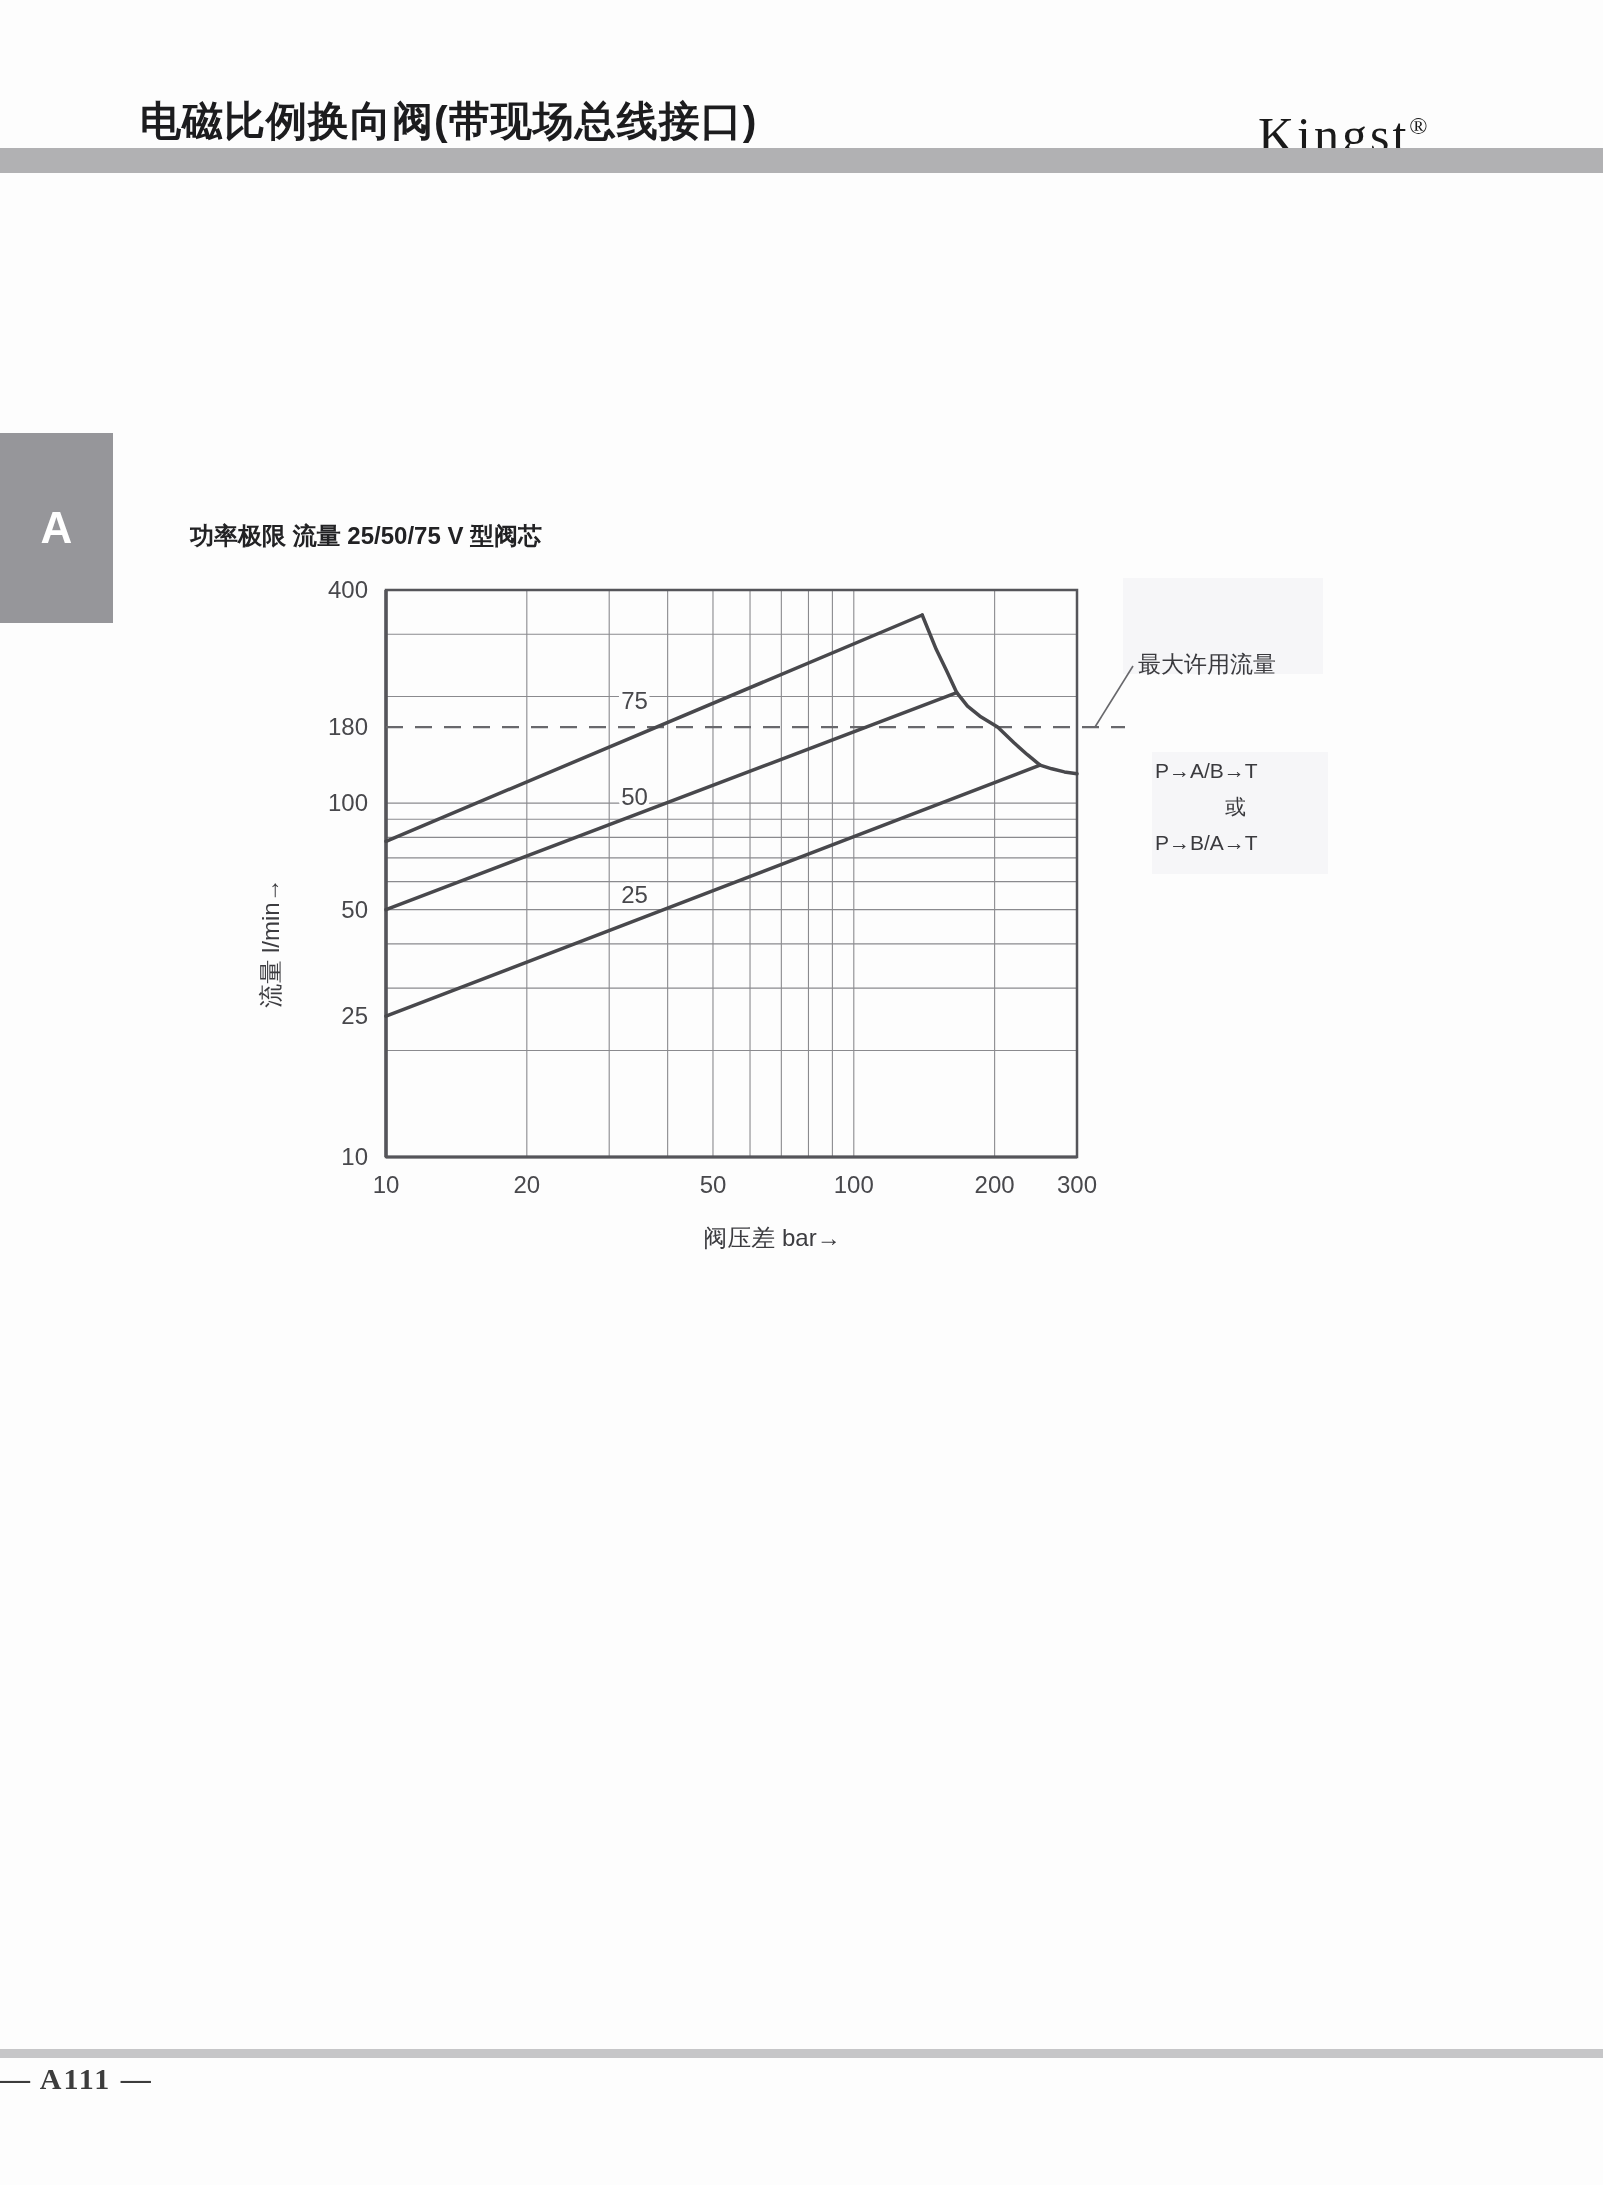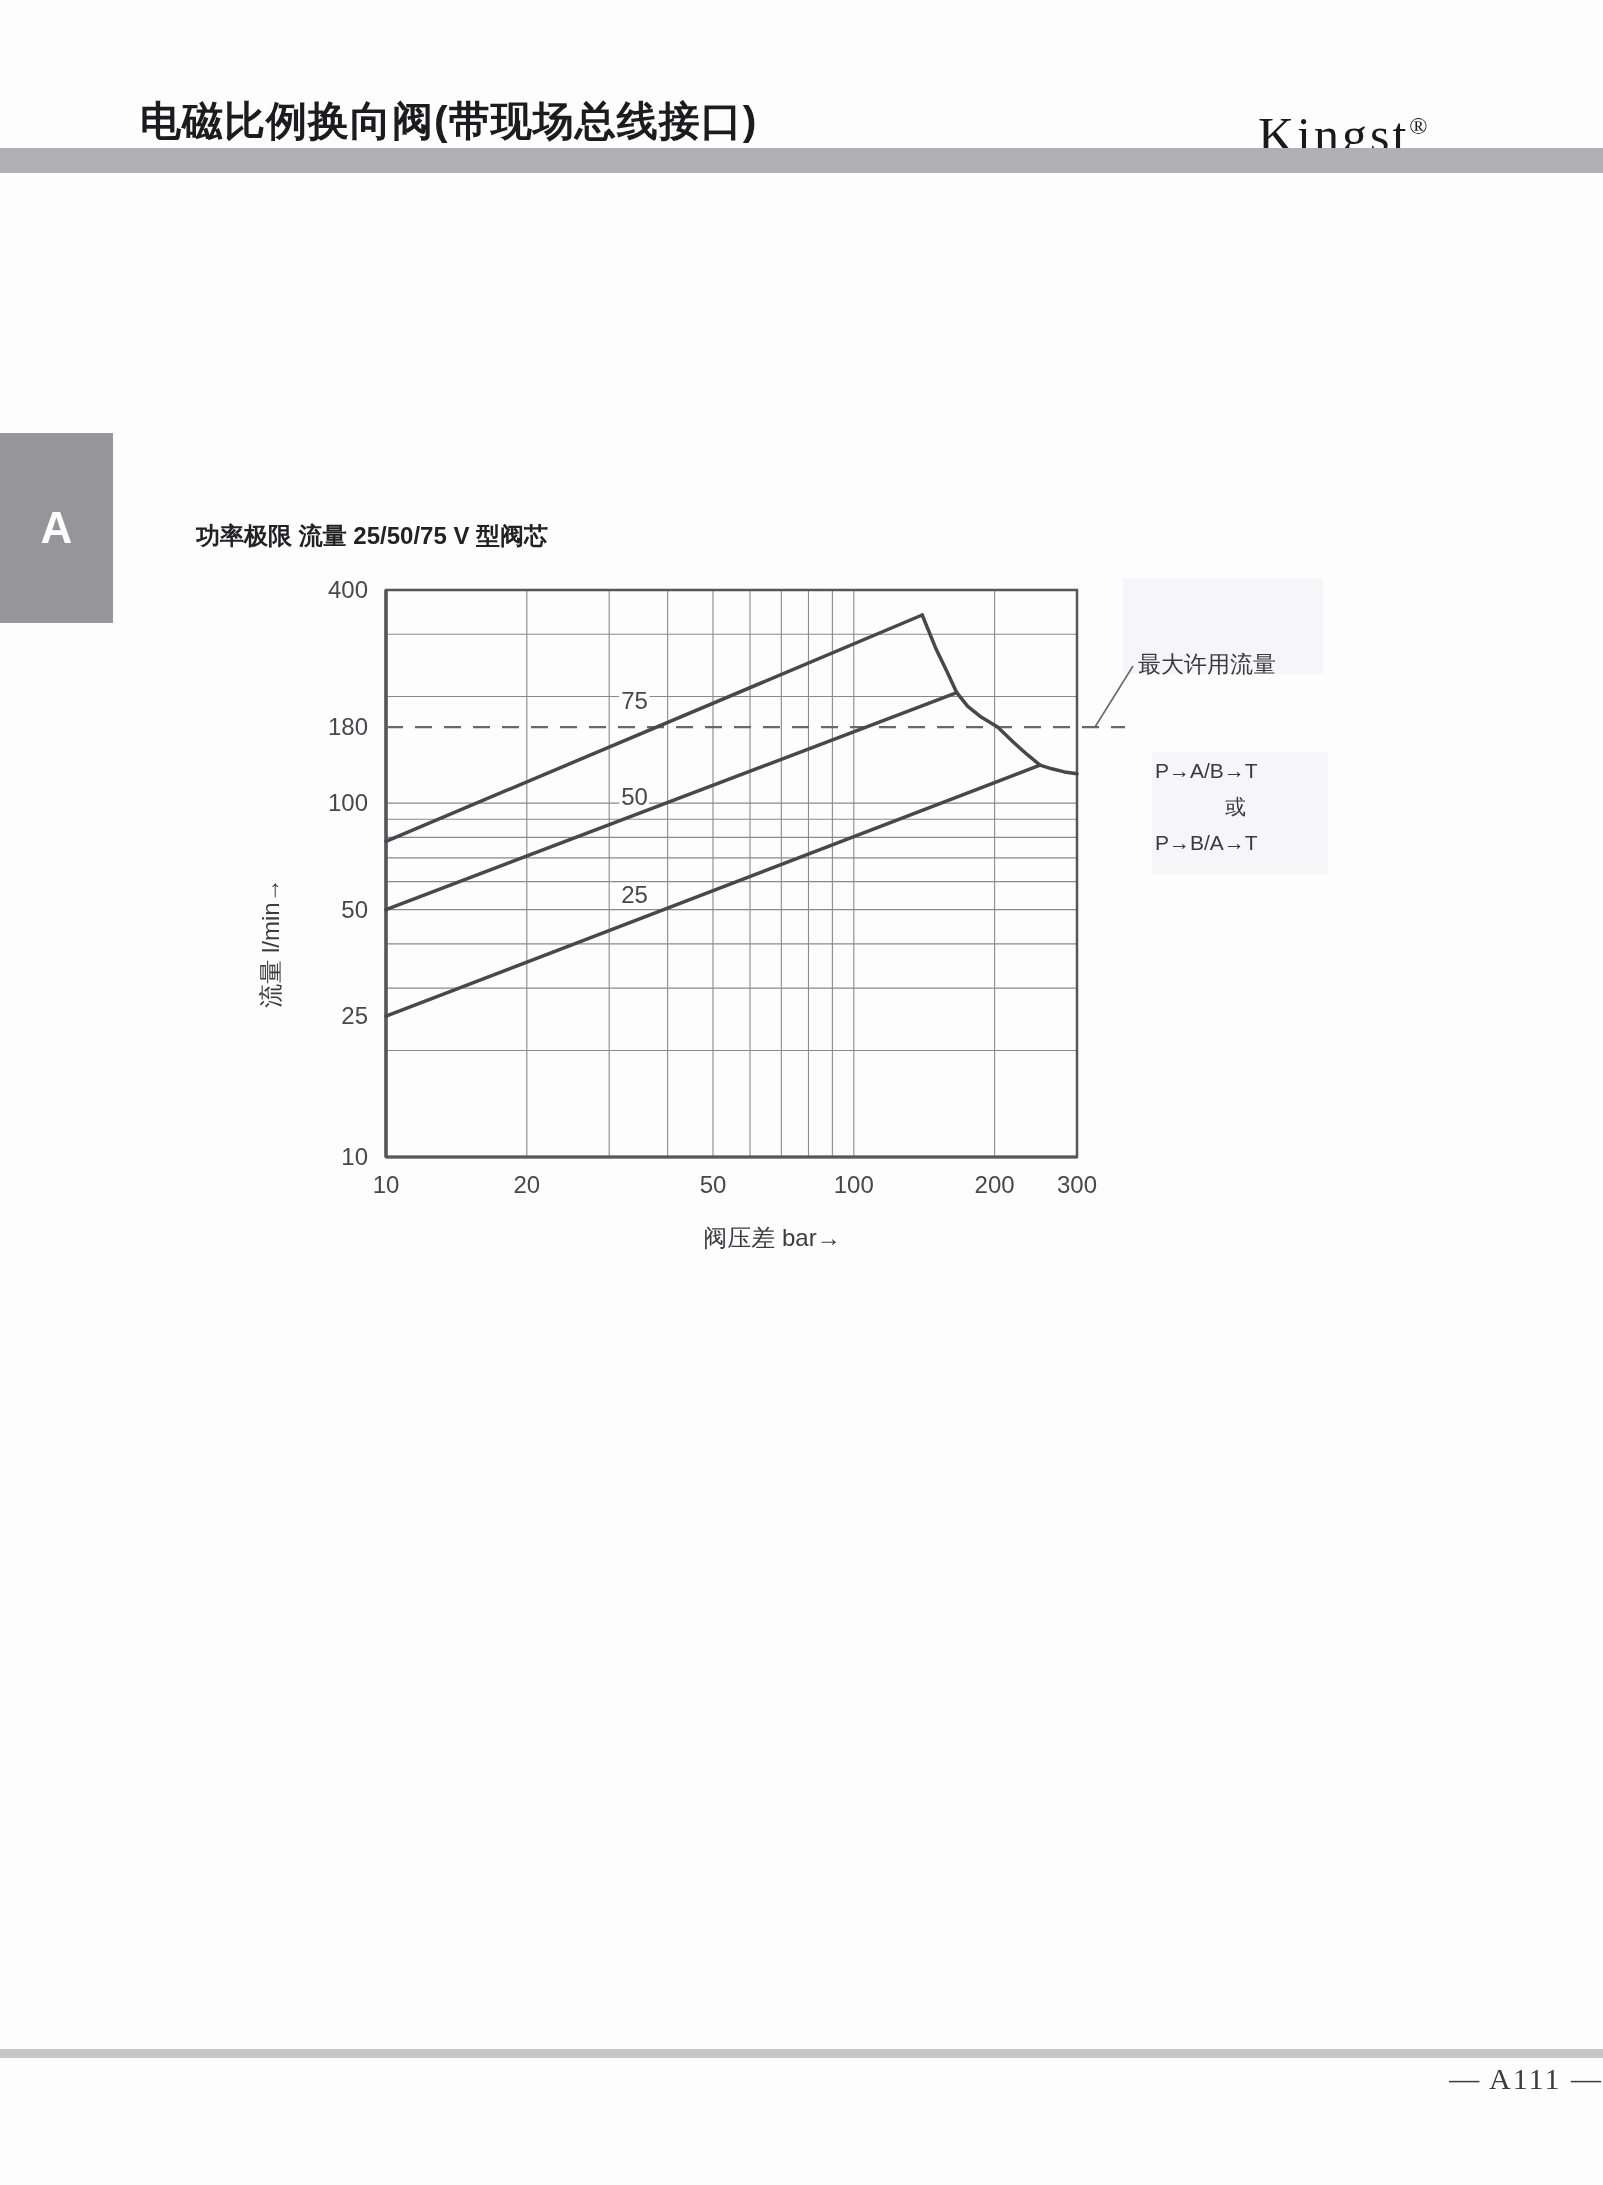--- a/index.html
+++ b/index.html
@@ -16,35 +16,36 @@
     font-size:50px;color:#1a1a1a;letter-spacing:3px;white-space:nowrap;margin-top:18px;
   }
   .brand sup{font-size:24px;letter-spacing:0;}
   .top-bar{position:absolute;left:0;top:148px;width:1603px;height:25px;background:#b1b1b3;}
   .side-tab{
     position:absolute;left:0;top:433px;width:113px;height:190px;background:#96969a;
     display:flex;align-items:center;justify-content:center;
   }
   .side-tab .letter{color:#ffffff;font-size:44px;font-weight:700;}
   .chart-heading{
-    position:absolute;left:196px;top:520px;font-size:24px;font-weight:700;
+    position:absolute;left:190px;top:520px;font-size:24px;font-weight:700;
     color:#222224;white-space:nowrap;
   }
   .chart-wrap{position:absolute;left:230px;top:560px;width:1120px;height:720px;}
   svg text{font-family:"Liberation Sans",sans-serif;}
   .tick{font-size:24px;fill:#48484c;}
   .axis-title{font-size:24px;fill:#3c3c40;}
   .curve-label{font-size:24px;fill:#48484c;paint-order:stroke;stroke:#fdfdfd;stroke-width:7px;}
   .anno{font-size:23px;fill:#3a3a3e;}
   .anno-small{font-size:21px;fill:#3a3a3e;}
   .bottom-bar{position:absolute;left:0;top:2049px;width:1603px;height:9px;background:#c6c6c8;}
   .footer{
-    position:absolute;left:0;top:2062px;width:1603px;text-align:right;
+    position:absolute;left:0;top:2062px;width:1603px;text-align:left;
     box-sizing:border-box;font-family:"Liberation Serif",serif;font-size:30px;color:#3c3c3c;
     letter-spacing:2px;
+    font-weight:bold;
   }
 </style>
 </head>
 <body>
 
 <div class="page-title">电磁比例换向阀(带现场总线接口)</div>
 <div class="brand"><span>Kingst</span><sup>®</sup></div>
 <div class="top-bar"></div>
 
 <div class="side-tab">

